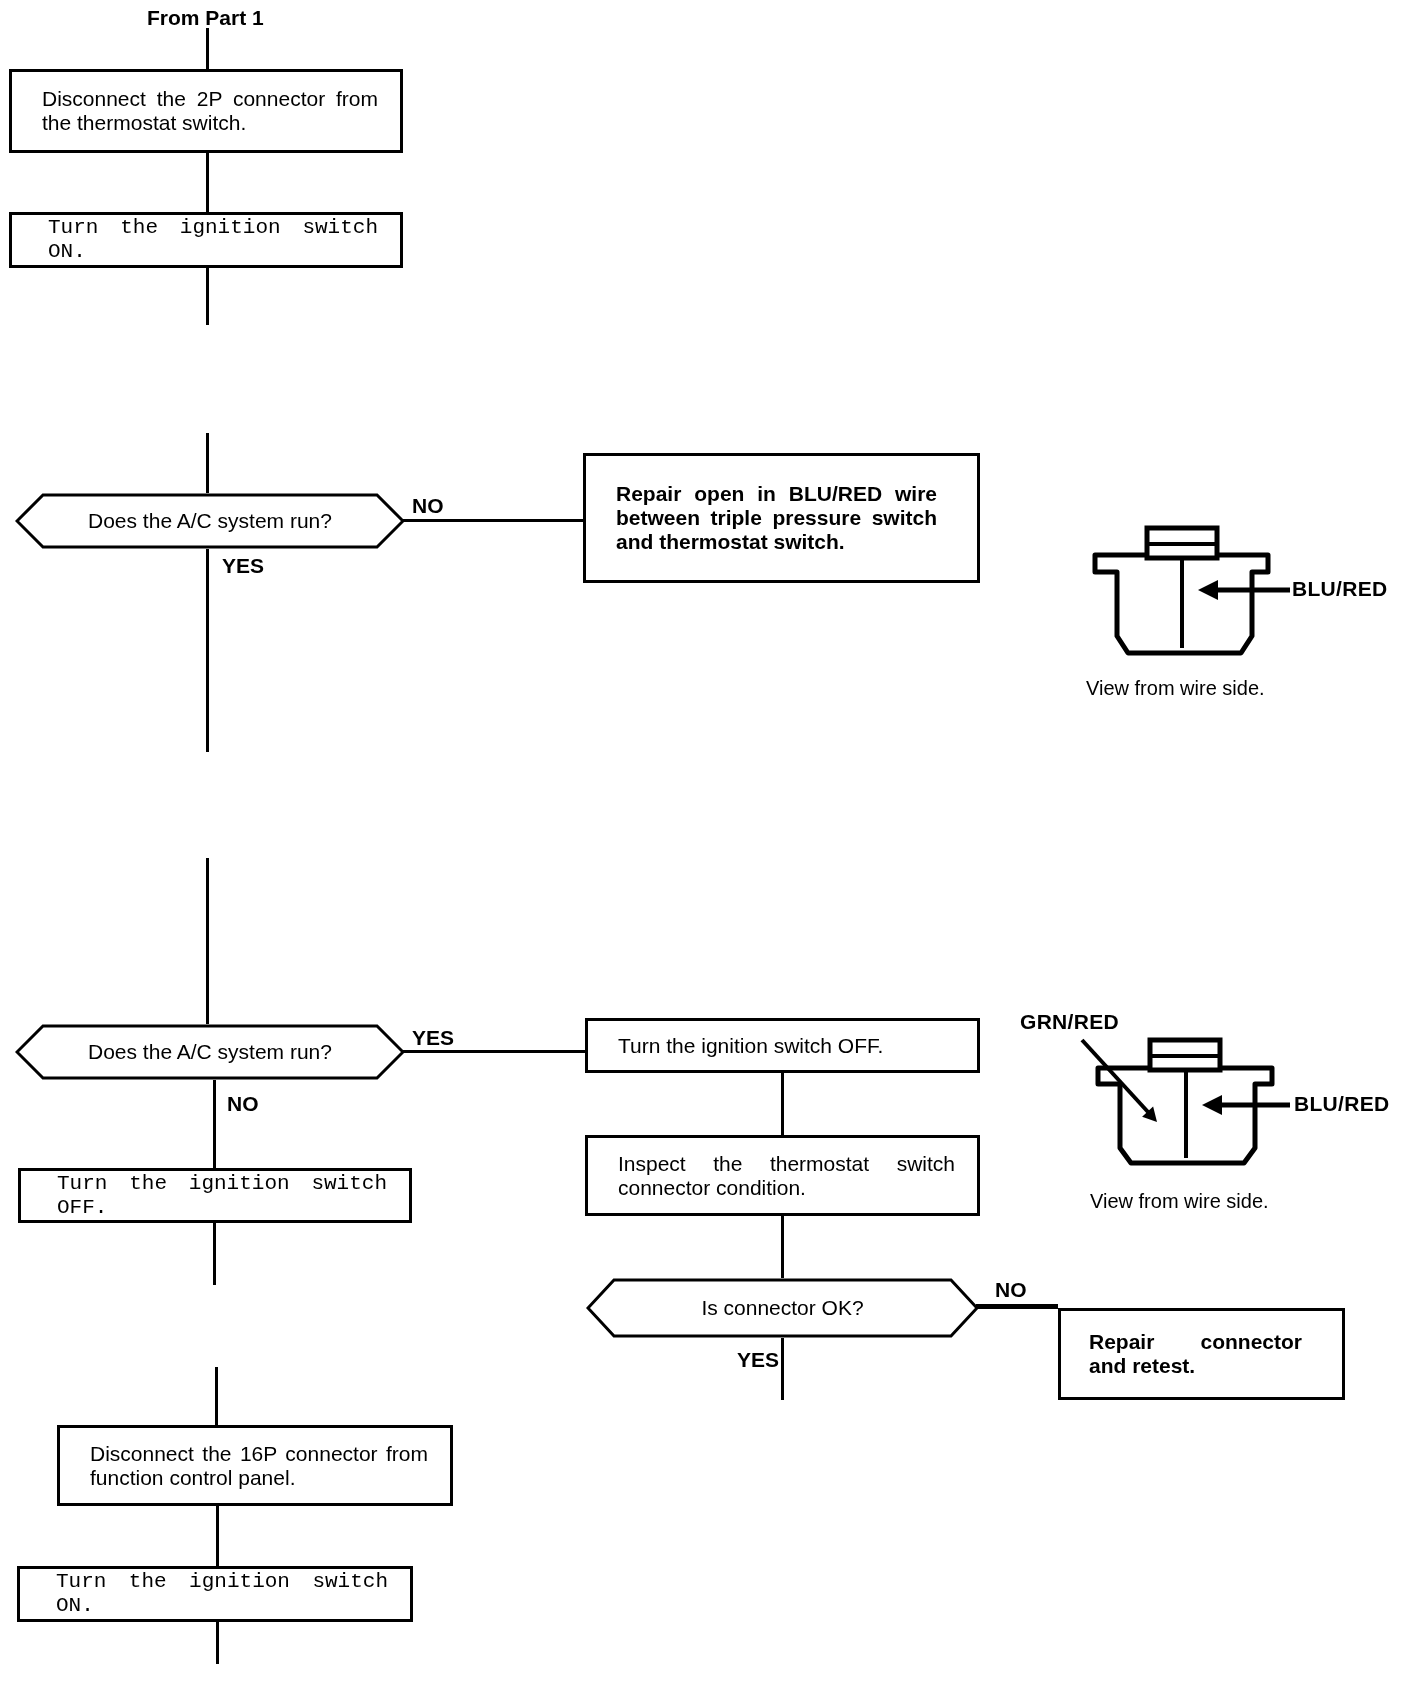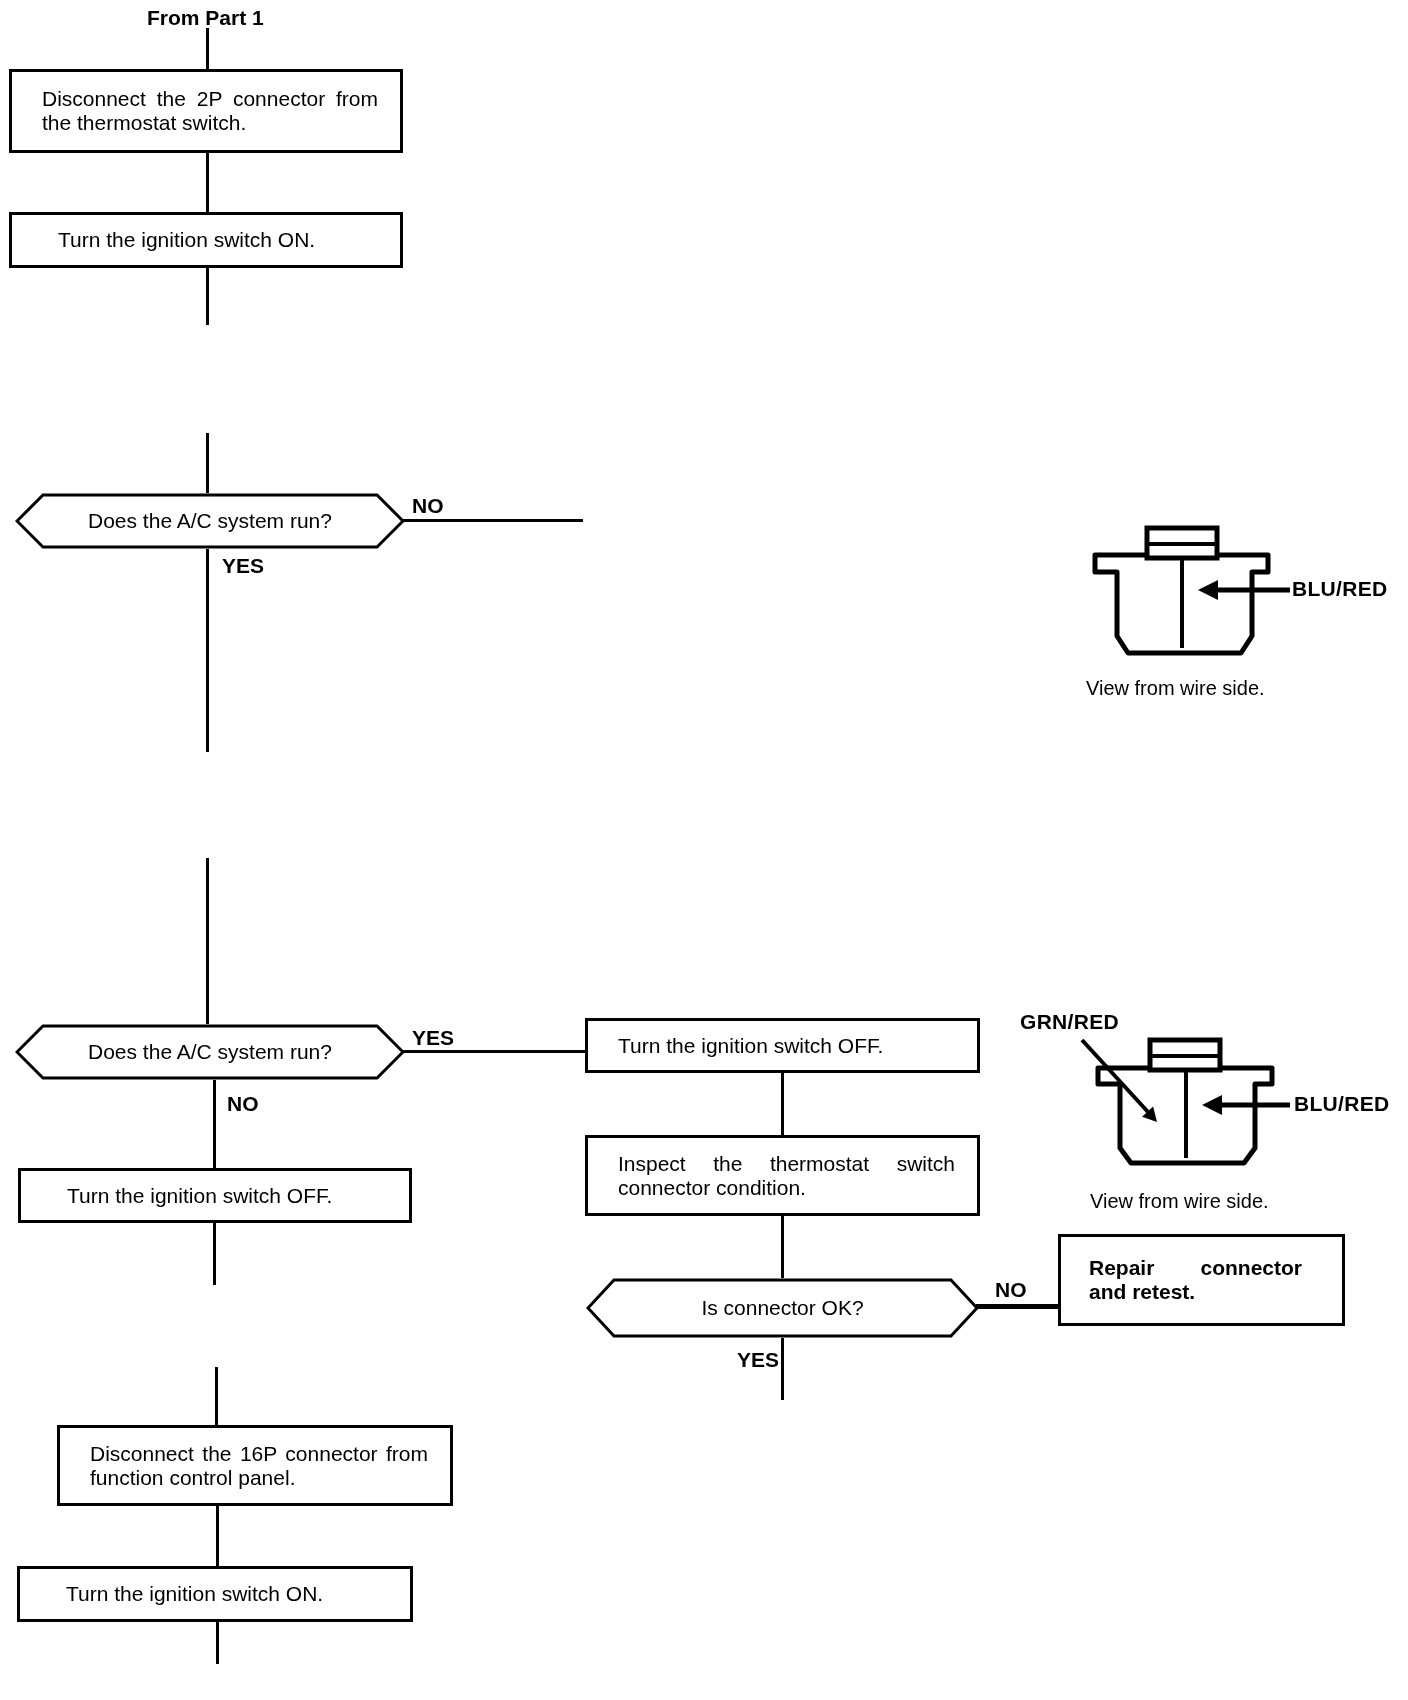--- a/index.html
+++ b/index.html
@@ -10,21 +10,21 @@
   }
   .box {
     position:absolute; border:3px solid #000; background:#fff;
     box-sizing:border-box; display:flex; align-items:center;
   }
   .box .txt {
     width:100%; font-size:21px; line-height:24px;
     text-align:justify; text-align-last:left;
     padding:0 22px 0 30px;
   }
-  .pad-xl .txt { padding-left:46px; }
+  .pad-xl .txt { padding-left:36px;font-family:Liberation Mono, monospace; }
   .pad-r .txt { padding-right:40px; }
   .bold { font-weight:700; }
   .vline, .hline { position:absolute; background:#000; }
   .vline { width:3px; }
   .hline { height:3px; }
   .hline.thick { height:5px; }
   .decision { position:absolute; }
   .decision svg { position:absolute; left:0; top:0; }
   .decision .dtxt {
     position:absolute; left:0; top:0; right:0; bottom:0;
@@ -68,20 +68,23 @@
   <div class="decision" style="left:15px; top:493px; width:390px; height:56px;">
     <svg width="390" height="56" viewBox="0 0 390 56">
       <polygon class="stroke" points="28,2 362,2 388,28 362,54 28,54 2,28" stroke-width="3"></polygon>
     </svg>
     <div class="dtxt">Does the A/C system run?</div>
   </div>
   <div class="lbl" style="left:412px; top:494px;">NO</div>
   <div class="hline" style="left:403px; top:519px; width:180px;"></div>
   <div class="lbl" style="left:222px; top:554px;">YES</div>
 
+  <div class="box pad-r" style="left:583px; top:453px; width:397px; height:130px;">
+    <div class="txt bold">Repair open in BLU/RED wire between triple pressure switch and thermostat switch.</div>
+  </div>
 
   <svg style="position:absolute; left:1060px; top:518px;" width="290" height="145" viewBox="0 0 290 145">
     <path class="stroke" d="M 35,37 H 208 V 54 H 192 V 118 L 181,135 H 68 L 57,118 V 54 H 35 Z" stroke-width="5" stroke-linejoin="round" fill="#fff"></path>
     <rect x="87" y="10" width="70" height="30" fill="#fff" stroke="#000" stroke-width="5"></rect>
     <line x1="87" y1="26" x2="157" y2="26" stroke="#000" stroke-width="4"></line>
     <line x1="122" y1="40" x2="122" y2="130" stroke="#000" stroke-width="4"></line>
     <line x1="230" y1="72" x2="156" y2="72" stroke="#000" stroke-width="5"></line>
     <polygon points="138,72 158,62 158,82" fill="#000"></polygon>
   </svg>
   <div class="wire-label" style="left:1292px; top:577px;">BLU/RED</div>
@@ -128,21 +131,21 @@
   <div class="decision" style="left:586px; top:1278px; width:393px; height:60px;">
     <svg width="393" height="60" viewBox="0 0 393 60">
       <polygon class="stroke" points="28,2 365,2 391,30 365,58 28,58 2,30" stroke-width="3"></polygon>
     </svg>
     <div class="dtxt">Is connector OK?</div>
   </div>
   <div class="lbl" style="left:995px; top:1278px;">NO</div>
   <div class="hline thick" style="left:976px; top:1304px; width:82px;"></div>
   <div class="lbl" style="left:737px; top:1348px;">YES</div>
 
-  <div class="box pad-r" style="left:1058px; top:1234px; width:287px; height:92px;">
+  <div class="box pad-r" style="left:1058px; top:1308px; width:287px; height:92px;">
     <div class="txt bold" style="padding-left:28px;">Repair connector and retest.</div>
   </div>
 
   <div class="vline" style="left:781px; top:1338px; height:62px;"></div>
 
 
   <div class="wire-label" style="left:1020px; top:1010px;">GRN/RED</div>
   <svg style="position:absolute; left:1020px; top:1028px;" width="330" height="145" viewBox="0 0 330 145">
     <path class="stroke" d="M 78,40 H 252 V 56 H 235 V 120 L 224,135 H 111 L 100,120 V 56 H 78 Z" stroke-width="5" stroke-linejoin="round" fill="#fff"></path>
     <rect x="130" y="12" width="70" height="30" fill="#fff" stroke="#000" stroke-width="5"></rect>

